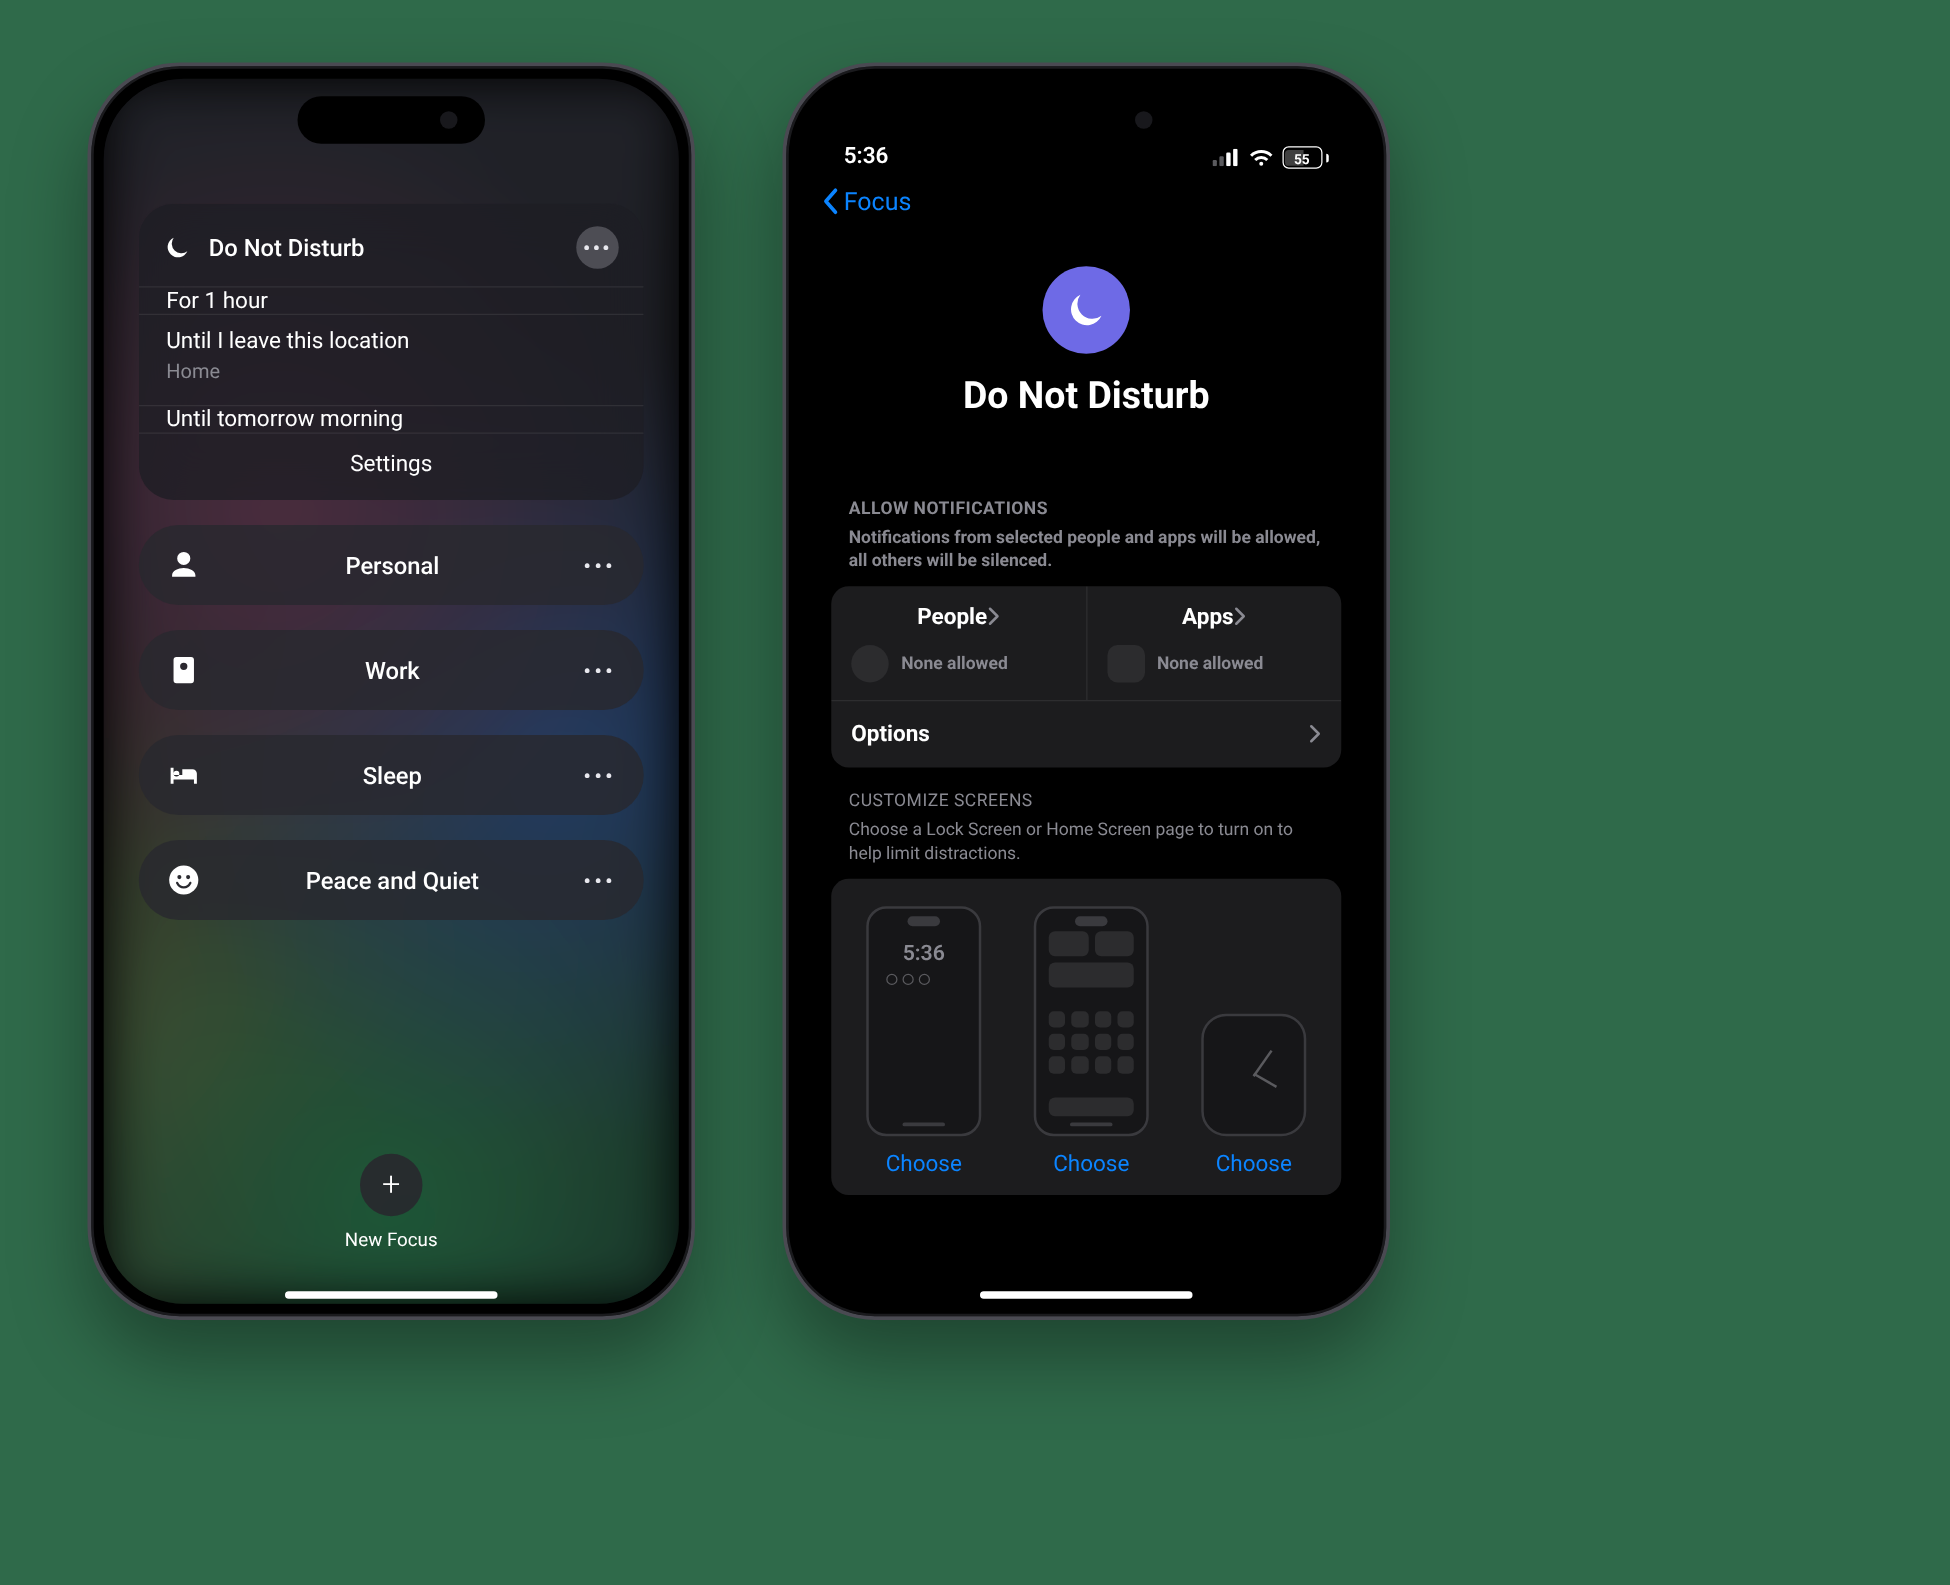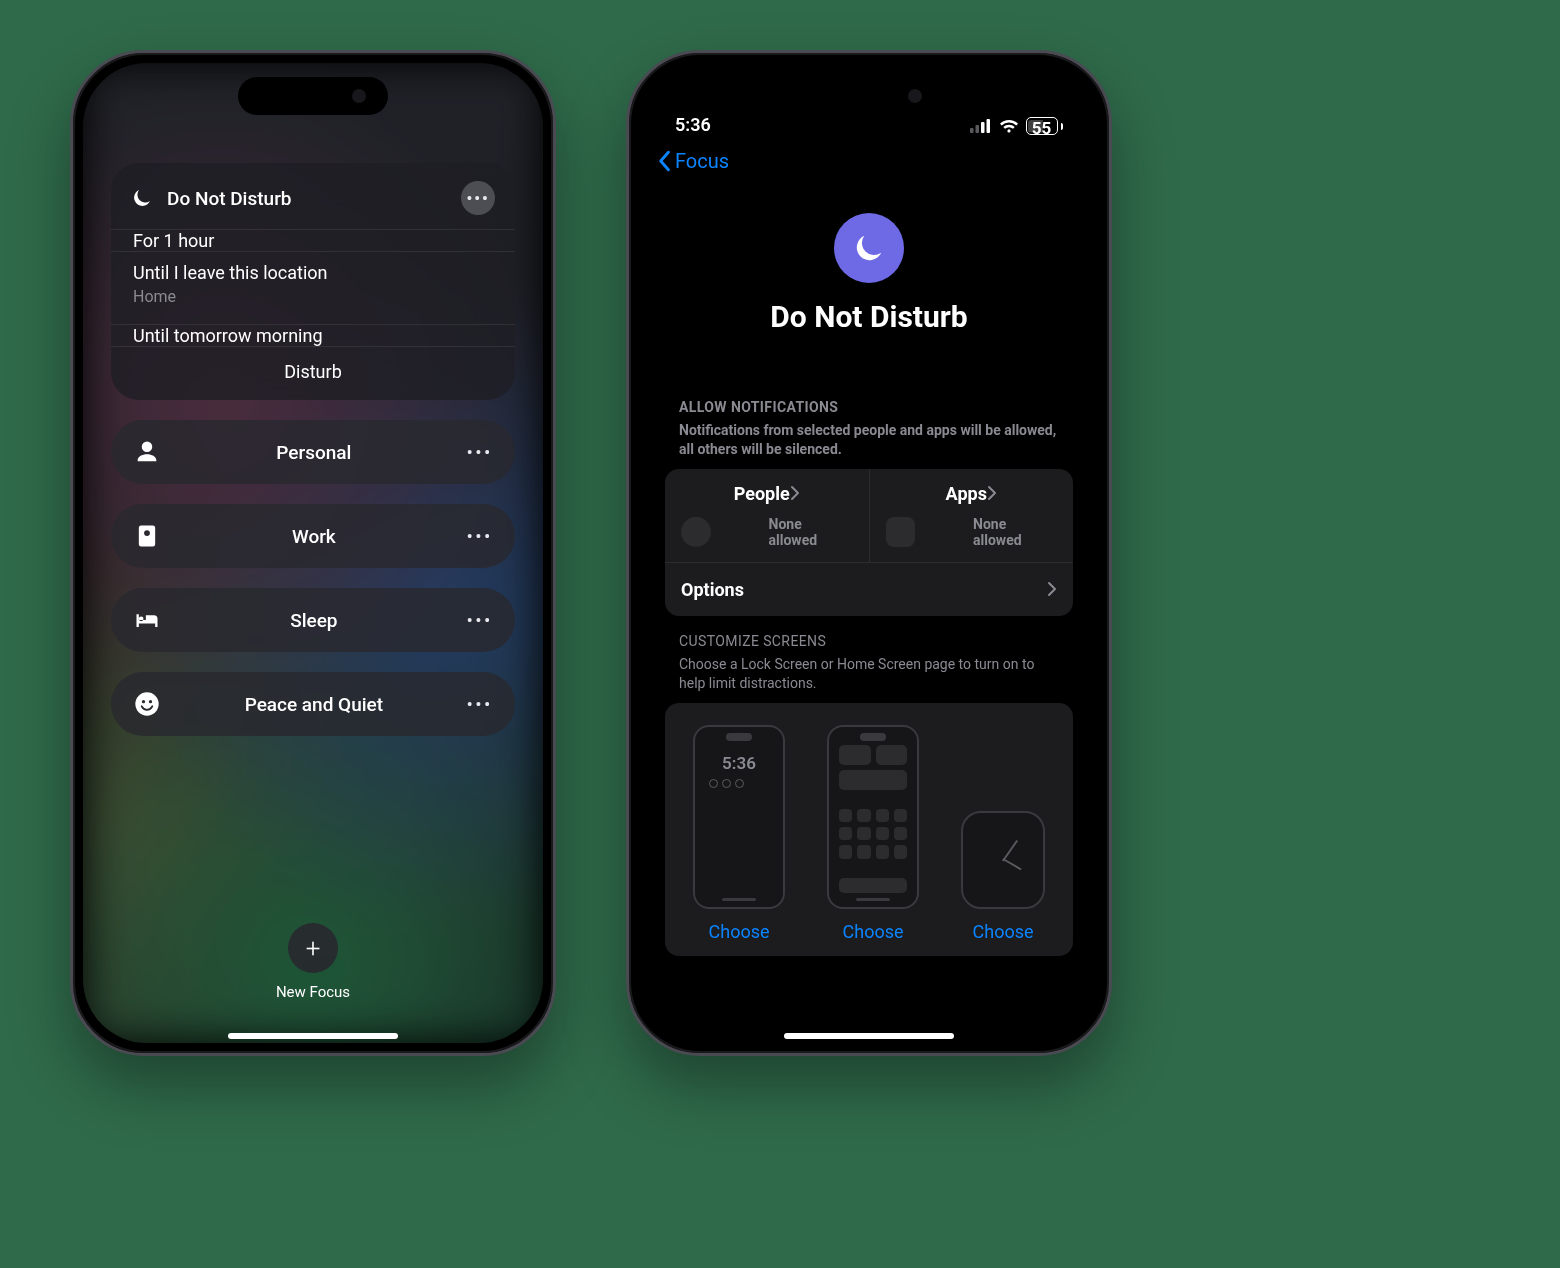--- a/index.html
+++ b/index.html
@@ -59,21 +59,21 @@
   .new-focus .plus{width:50px;height:50px;border-radius:50%;background:rgba(40,40,46,0.9);margin:0 auto 10px;display:flex;align-items:center;justify-content:center;color:#fff;font-size:26px;font-weight:300;}
   .new-focus .nflabel{font-size:15px;color:#fff;}
 
   
   .p2-bg{position:absolute;inset:0;background:#000;}
   .p2-content{position:absolute;inset:0;color:#fff;}
   .status-bar{position:absolute;top:0;left:0;right:0;height:72px;padding:0 36px;display:flex;align-items:flex-end;justify-content:space-between;font-size:18px;font-weight:600;}
   .status-right{display:flex;align-items:center;gap:7px;}
   .cell svg,.wifi svg{display:block;}
   .batt{display:flex;align-items:center;gap:3px;}
-  .batt .body{width:30px;height:16px;border:1.5px solid #fff;border-radius:5px;position:relative;display:flex;align-items:flex-start;justify-content:center;font-size:17px;font-weight:700;}
+  .batt .body{width:30px;height:16px;border:1.5px solid #fff;border-radius:5px;position:relative;display:flex;align-items:flex-end;justify-content:center;font-size:11px;font-weight:700;}
   .batt .body::before{content:"";position:absolute;inset:1.5px;border-radius:3px;background:rgba(255,255,255,0.25);clip-path:inset(0 45% 0 0);}
   .batt .cap{width:2.5px;height:7px;background:#fff;border-radius:0 2px 2px 0;}
 
   .nav-back{position:absolute;top:86px;left:18px;display:flex;align-items:center;gap:4px;color:var(--ios-link);font-size:20px;}
   .nav-back svg{width:14px;height:22px;}
 
   .hero{position:absolute;top:150px;left:0;right:0;text-align:center;}
   .hero .hicon{width:70px;height:70px;border-radius:50%;background:var(--dnd);margin:0 auto 16px;display:flex;align-items:center;justify-content:center;}
   .hero .hicon svg{width:34px;height:34px;}
   .hero h1{margin:0;font-size:30px;font-weight:700;}
@@ -86,21 +86,21 @@
   .split{display:flex;}
   .split>div{flex:1;padding:14px 16px;}
   .split>div:first-child{border-right:1px solid var(--ios-sep);}
   .cell-row{display:flex;align-items:center;justify-content:center;}
   .cell-row .lab{font-size:18px;}
   .chev{color:var(--ios-gray);}
   .chev svg{width:10px;height:16px;display:block;}
   .allowance{display:flex;align-items:center;gap:10px;margin-top:12px;}
   .allowance .circ{width:30px;height:30px;border-radius:50%;background:#2c2c2e;}
   .allowance .sq{width:30px;height:30px;border-radius:8px;background:#2c2c2e;}
-  .allowance .txt{font-size:14px;color:var(--ios-gray);margin-left:48px;}
+  .allowance .txt{font-size:14px;color:var(--ios-gray);}
   .opt-row{border-top:1px solid var(--ios-sep);padding:16px 16px;display:flex;align-items:center;justify-content:space-between;font-size:18px;}
 
   .screens-card{background:#1c1c1e;border-radius:14px;padding:22px 14px 14px;display:flex;gap:14px;justify-content:space-around;}
   .dev{display:flex;flex-direction:column;align-items:center;gap:12px;justify-content:flex-end;}
   .dev .choose{color:var(--ios-link);font-size:18px;}
   .mock-phone{width:88px;height:180px;border-radius:16px;border:2px solid #3a3a3e;position:relative;background:#161618;}
   .mock-phone .notchm{position:absolute;top:6px;left:50%;transform:translateX(-50%);width:26px;height:8px;border-radius:5px;background:#3a3a3e;}
   .mock-phone .hbar{position:absolute;bottom:6px;left:50%;transform:translateX(-50%);width:34px;height:3px;border-radius:2px;background:#3a3a3e;}
   .lockprev .time{position:absolute;top:26px;width:100%;text-align:center;font-size:17px;color:var(--ios-gray);font-weight:600;}
   .lockprev .dots{position:absolute;top:52px;left:14px;display:flex;gap:4px;}
@@ -140,21 +140,21 @@
             </span>
             <span class="dnd-title">Do Not Disturb</span>
             <span class="dots-circle">•••</span>
           </div>
           <div class="dnd-row">For 1 hour</div>
           <div class="dnd-row sub">
             <span>Until I leave this location</span>
             <span class="subtext">Home</span>
           </div>
           <div class="dnd-row">Until tomorrow morning</div>
-          <div class="dnd-settings">Disturb</div>
+          <div class="dnd-settings">Settings</div>
         </div>
 
         <div class="focus-pill">
           <span class="icon">
             <svg viewBox="0 0 24 24">
                 <path d="M12 12a4.5 4.5 0 1 0-4.5-4.5A4.5 4.5 0 0 0 12 12zm0 2c-4 0-8 2-8 5v1h16v-1c0-3-4-5-8-5z"></path>
               </svg>
           </span>
           <span class="label">Personal</span>
           <span class="more">•••</span>

